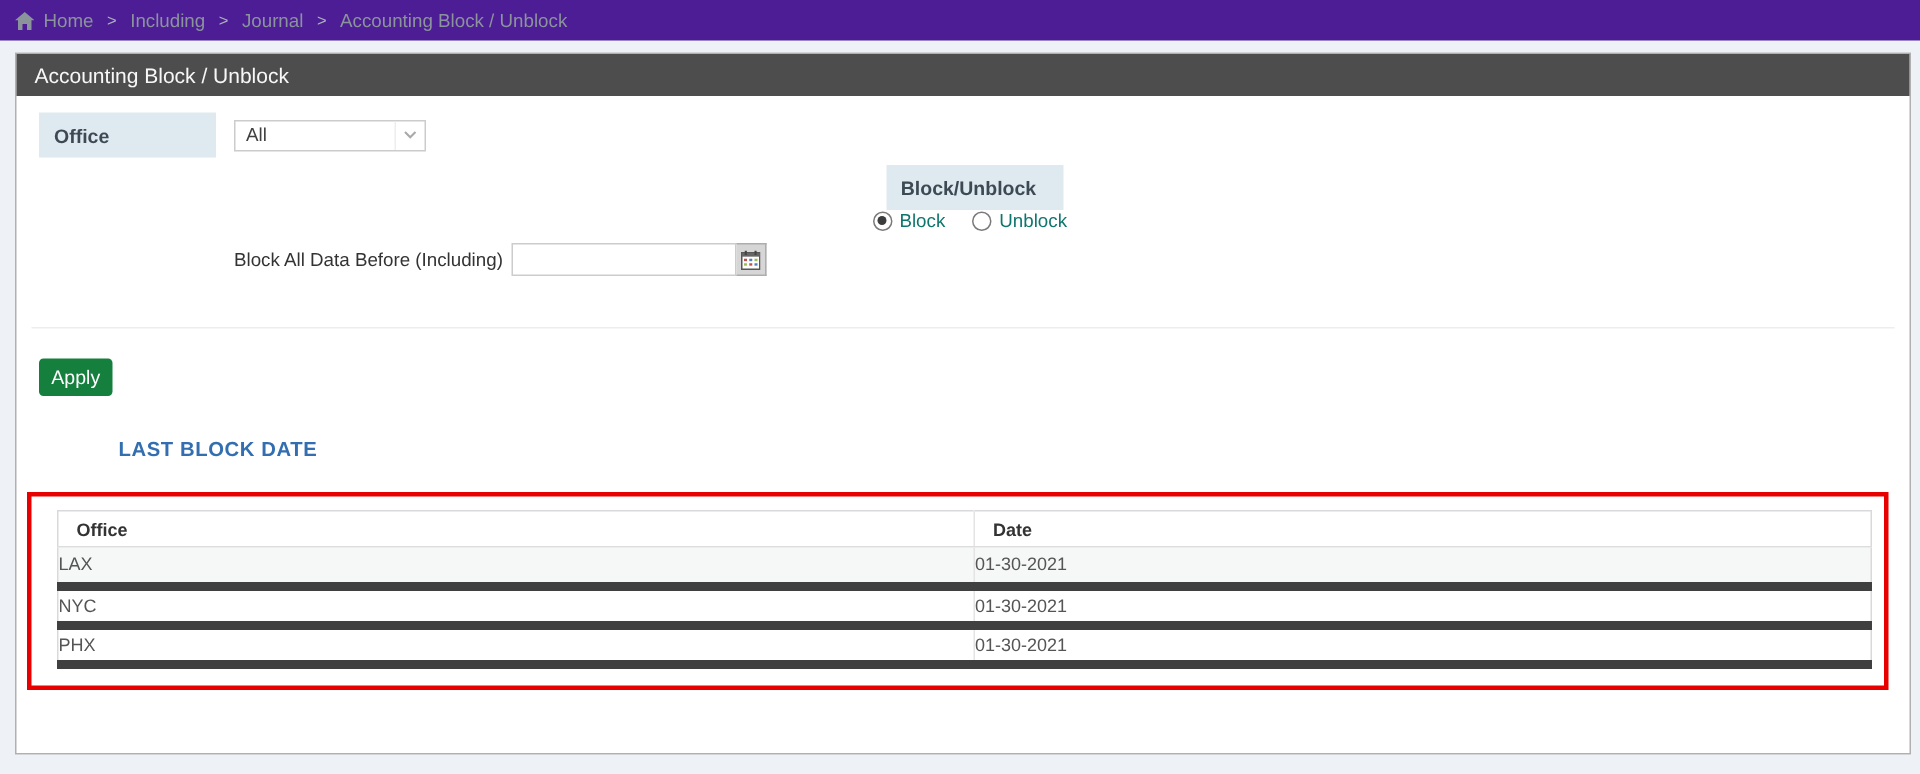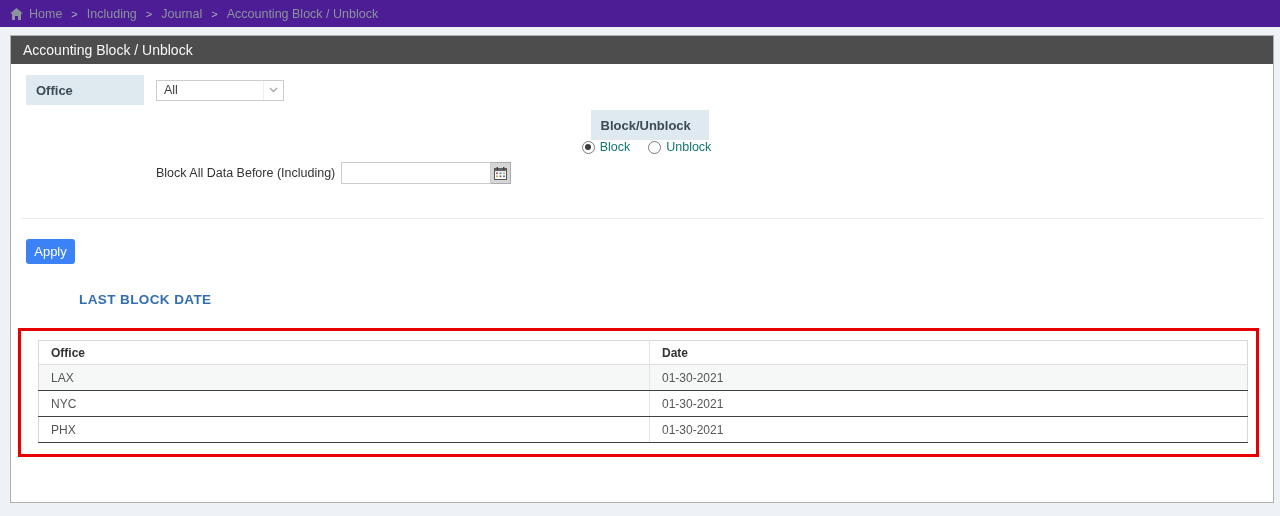--- a/index.html
+++ b/index.html
@@ -111,21 +111,21 @@
 
   .divider {
     border:none;
     border-top:1px solid #ededed;
     margin:34px 10px 0 10px;
   }
 
   .apply-btn {
     margin:20px 0 0 15px;
     width:49px; height:25px;
-    background:#3b82f6;
+    background:#15803d;
     color:#ffffff;
     border:none;
     border-radius:3px;
     font-size:13px;
     font-family:inherit;
     cursor:pointer;
     display:block;
   }
 
   .section-title {
@@ -154,23 +154,23 @@
     text-align:left;
     font-weight:600;
     color:#333;
     height:24px;
     padding-left:12px;
     border-bottom:1px solid #dddddd;
     background:#fff;
   }
   .block-table td {
     height:26px;
-    padding-left:12px;
+    padding-left:0;
     color:#555;
-    border-bottom:1px solid #404040;
+    border-bottom:6px solid #404040;
   }
   .block-table .date-col { border-left:1px solid #e4e4e4; width:598px; }
   .block-table tr.striped td { background:#f6f7f7; }
 </style>
 </head>
 <body>
 
 <div class="breadcrumb-bar">
   <span class="bc-home-icon">
     <svg width="13" height="12" viewBox="0 0 13 12">

